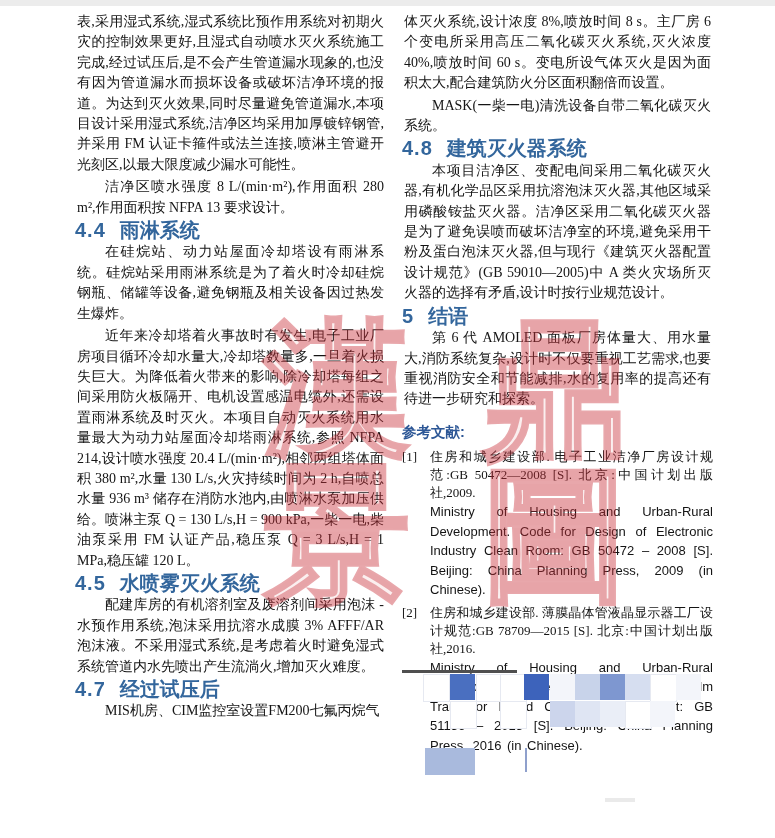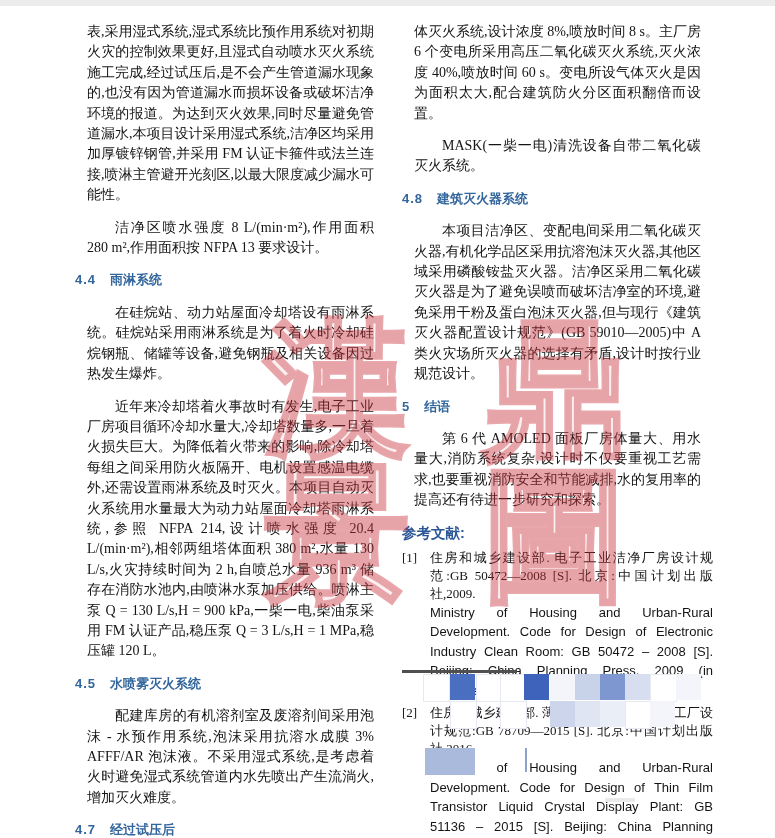--- a/index.html
+++ b/index.html
@@ -4,24 +4,24 @@
 <style>
   html,body{margin:0;padding:0;background:#ffffff;}
   #page{
     position:relative;width:775px;height:838px;background:#fff;overflow:hidden;
     font-family:"Liberation Serif","DejaVu Serif",serif;color:#141414;
   }
   #top-edge{position:absolute;left:0;top:0;width:775px;height:6px;background:#ececec;}
   .col{position:absolute;top:10px;width:311px;font-size:14px;line-height:20.4px;text-align:justify;}
   #col-left{left:75px;}
   #col-right{left:402px;}
-  .col p{margin:12px;text-indent:2em;}
+  .col p{margin:2px;text-indent:2em;}
   .col p.cont{text-indent:0;}
   .sec{margin:0;font-family:"Liberation Sans","DejaVu Sans",sans-serif;font-weight:bold;
-       font-size:13px;line-height:20.4px;color:#33669c;text-indent:0;text-align:left;}
+       font-size:20px;line-height:20.4px;color:#33669c;text-indent:0;text-align:left;}
   .sec .num{margin-right:14px;letter-spacing:1px;}
   .ref-head{margin:12px 0 6px 0;font-family:Liberation Sans, sans-serif;
        font-weight:bold;font-size:14.5px;color:#2d5796;}
   .ref{display:flex;margin-bottom:4px;}
   .ref-label{flex:0 0 28px;font-size:13px;line-height:18px;}
   .ref-body{flex:1;}
   .ref-zh{display:block;font-size:13px;line-height:18px;text-align:justify;}
   .ref-en{display:block;font-family:Liberation Sans, sans-serif;
        font-size:13px;line-height:19.5px;text-align:justify;word-spacing:2px;}
   

